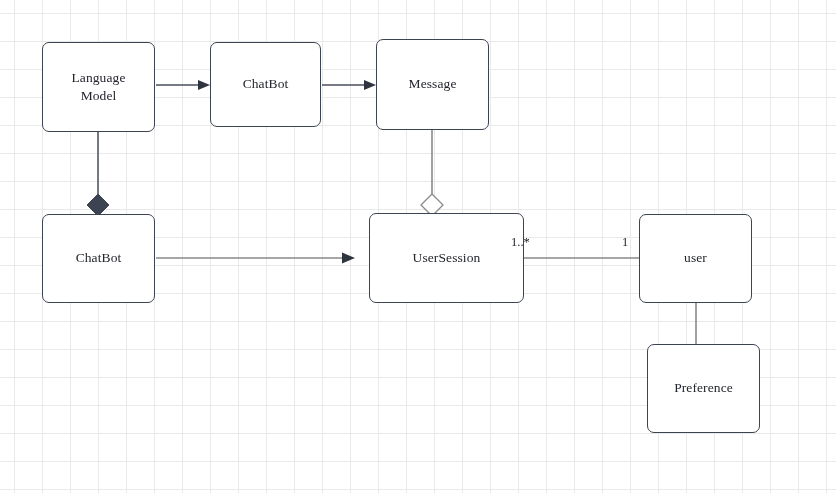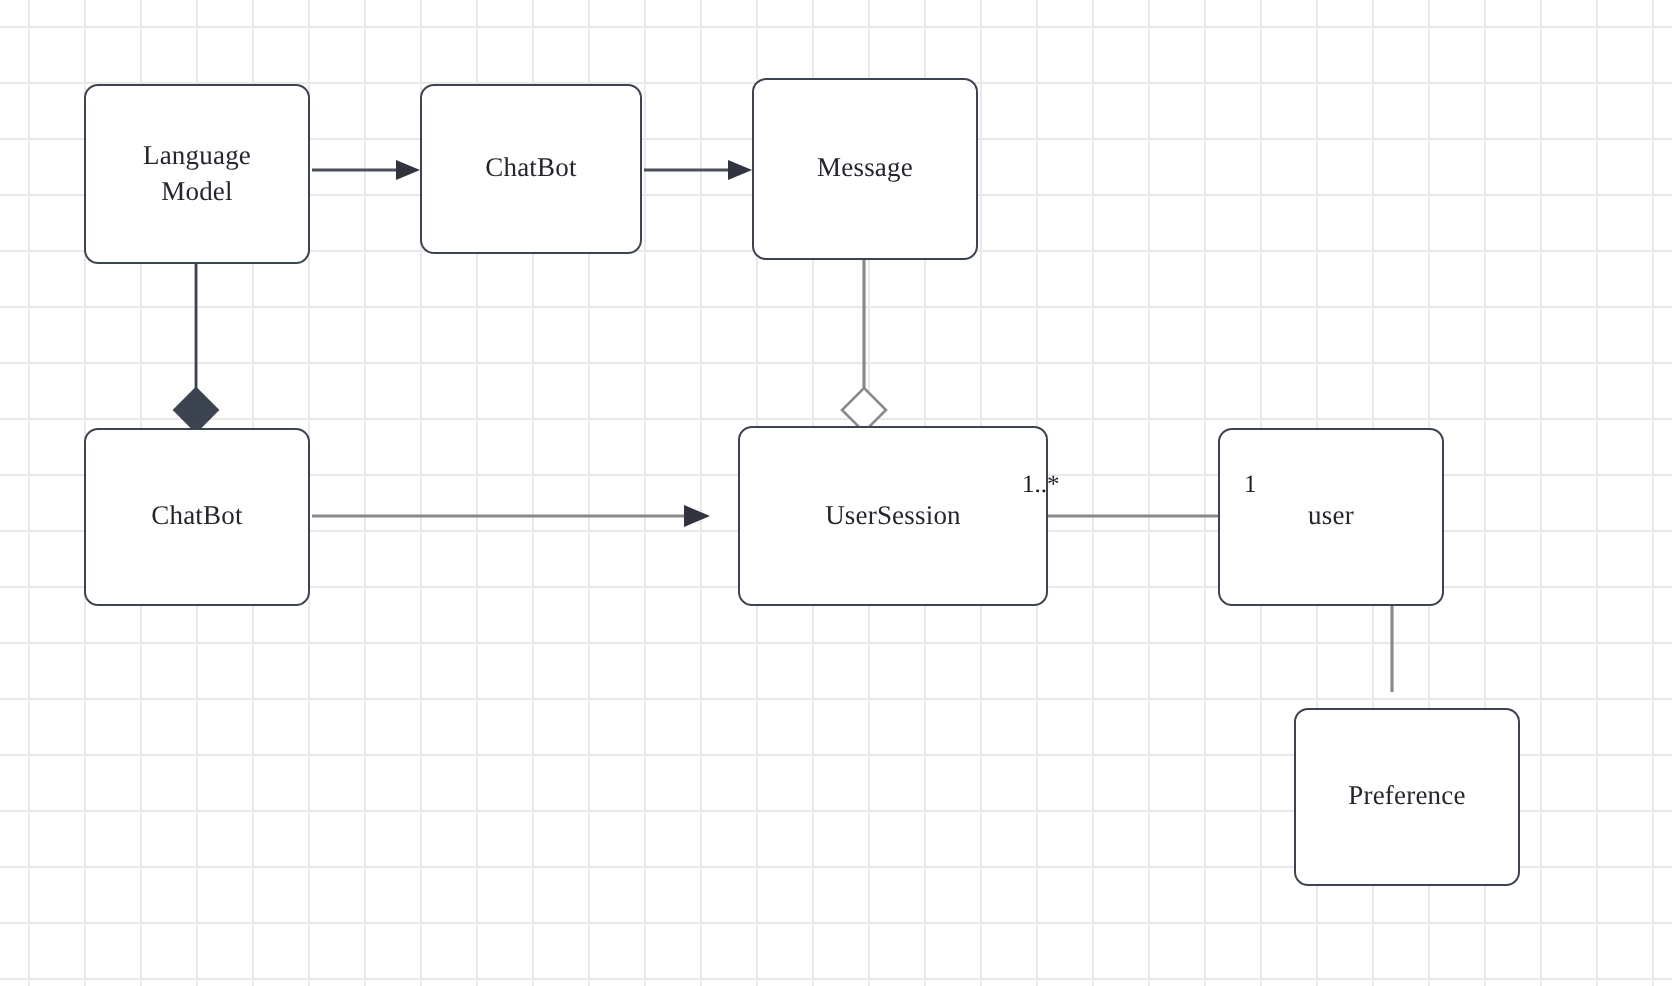--- a/index.html
+++ b/index.html
@@ -126,25 +126,25 @@
   </div>
 
   <div class="node" style="left:42px; top:214px; width:113px; height:89px;">
     <span class="node-label">ChatBot</span>
   </div>
 
   <div class="node" style="left:355px; top:213px; width:155px; height:90px;margin-left:14px;">
     <span class="node-label">UserSession</span>
   </div>
 
-  <div class="node" style="left:609px; top:214px; width:113px; height:89px;">
+  <div class="node" style="left:639px; top:214px; width:113px; height:89px;">
     <span class="node-label">user</span>
   </div>
 
-  <div class="node" style="left:647px; top:354px; width:113px; height:89px;">
+  <div class="node" style="left:647px; top:344px; width:113px; height:89px;">
     <span class="node-label">Preference</span>
   </div>
 
   <div class="edge-label" style="left:511px; top:235px;">1..*</div>
 
   <div class="edge-label" style="left:622px; top:235px;">1</div>
 
 </div>
 
 </body></html>

